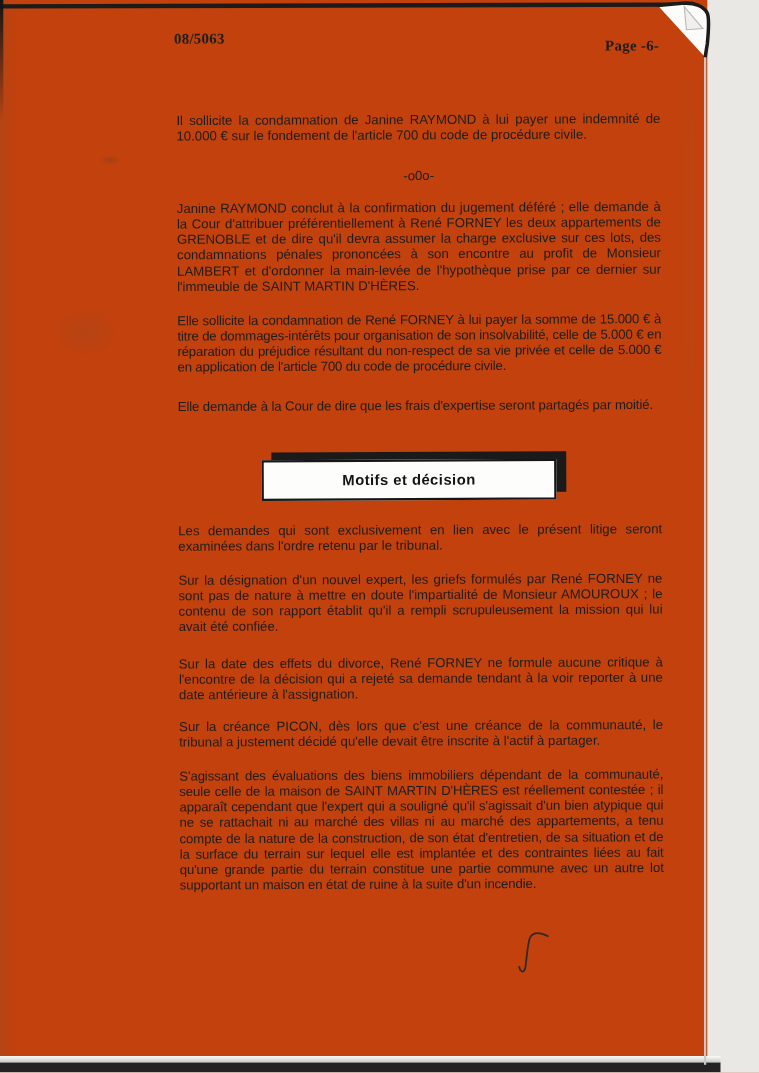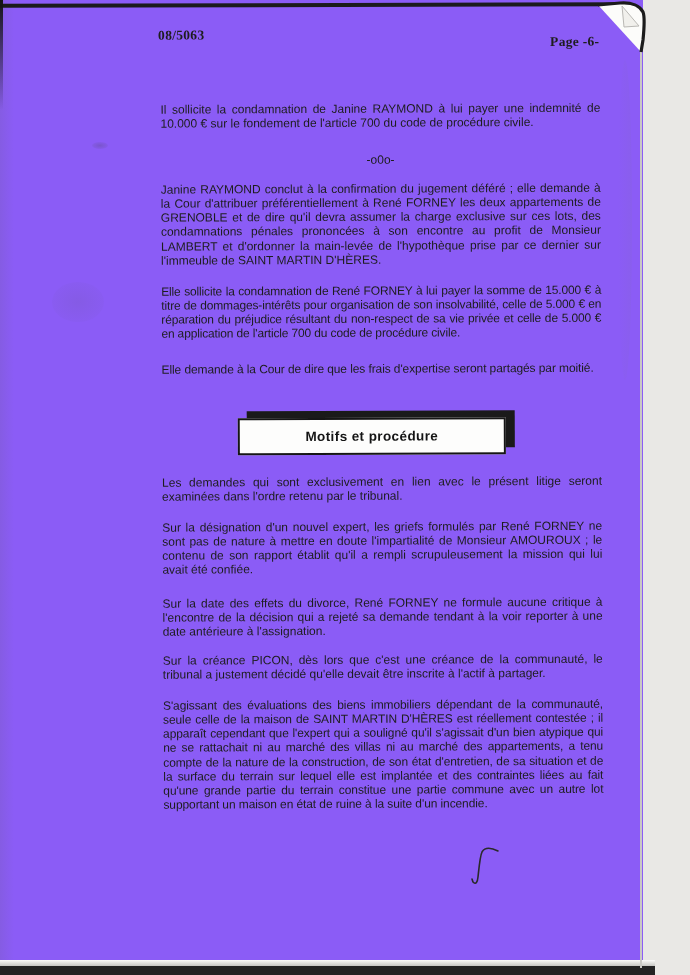--- a/index.html
+++ b/index.html
@@ -13,21 +13,21 @@
     width: 690px;
     height: 975px;
     overflow: hidden;
     background: #e9e8e5;
   }
   .paper {
     position: absolute;
     left: 0; top: 0;
     width: 643px;
     height: 968px;
-    background: #8b5cf6;
+    background: #c2410c;
   }
   
   .edge-top {
     position: absolute;
     left: 0; top: 3px;
     width: 622px; height: 4px;
     background: #1b1b1b;
     transform: rotate(-0.15deg);
   }
   .edge-bottom-fade {
@@ -160,21 +160,21 @@
 
       <div class="sep">-o0o-</div>
 
       <p class="para p2">Janine RAYMOND conclut à la confirmation du jugement déféré ; elle demande à la Cour d'attribuer préférentiellement à René FORNEY les deux appartements de GRENOBLE et de dire qu'il devra assumer la charge exclusive sur ces lots, des condamnations pénales prononcées à son encontre au profit de Monsieur LAMBERT et d'ordonner la main-levée de l'hypothèque prise par ce dernier sur l'immeuble de SAINT MARTIN D'HÈRES.</p>
 
       <p class="para p3">Elle sollicite la condamnation de René FORNEY à lui payer la somme de 15.000 € à titre de dommages-intérêts pour organisation de son insolvabilité, celle de 5.000 € en réparation du préjudice résultant du non-respect de sa vie privée et celle de 5.000 € en application de l'article 700 du code de procédure civile.</p>
 
       <p class="para p4">Elle demande à la Cour de dire que les frais d'expertise seront partagés par moitié.</p>
 
       <div class="motifs-box">
-        <span class="motifs-title">Motifs et procédure</span>
+        <span class="motifs-title">Motifs et décision</span>
       </div>
 
       <p class="para p5">Les demandes qui sont exclusivement en lien avec le présent litige seront examinées dans l'ordre retenu par le tribunal.</p>
 
       <p class="para p6">Sur la désignation d'un nouvel expert, les griefs formulés par René FORNEY ne sont pas de nature à mettre en doute l'impartialité de Monsieur AMOUROUX ; le contenu de son rapport établit qu'il a rempli scrupuleusement la mission qui lui avait été confiée.</p>
 
       <p class="para p7">Sur la date des effets du divorce, René FORNEY ne formule aucune critique à l'encontre de la décision qui a rejeté sa demande tendant à la voir reporter à une date antérieure à l'assignation.</p>
 
       <p class="para p8">Sur la créance PICON, dès lors que c'est une créance de la communauté, le tribunal a justement décidé qu'elle devait être inscrite à l'actif à partager.</p>
 

